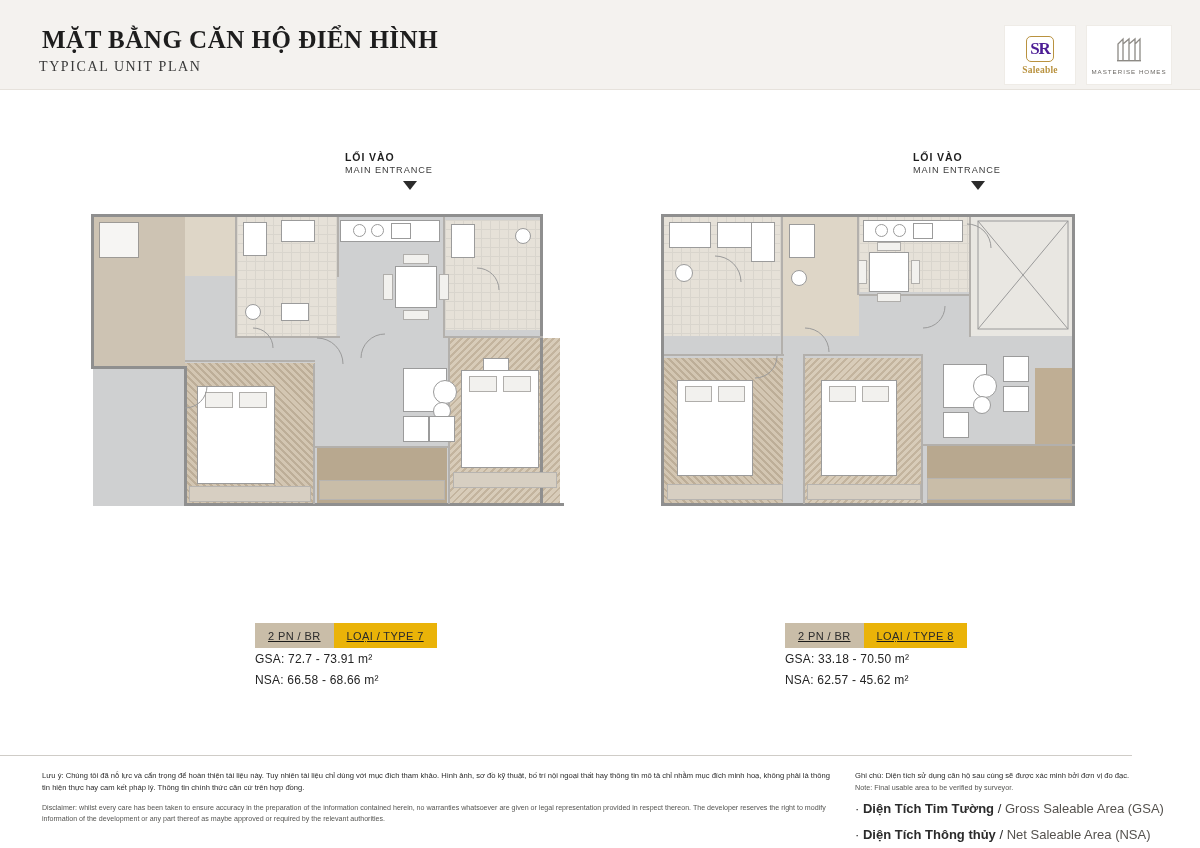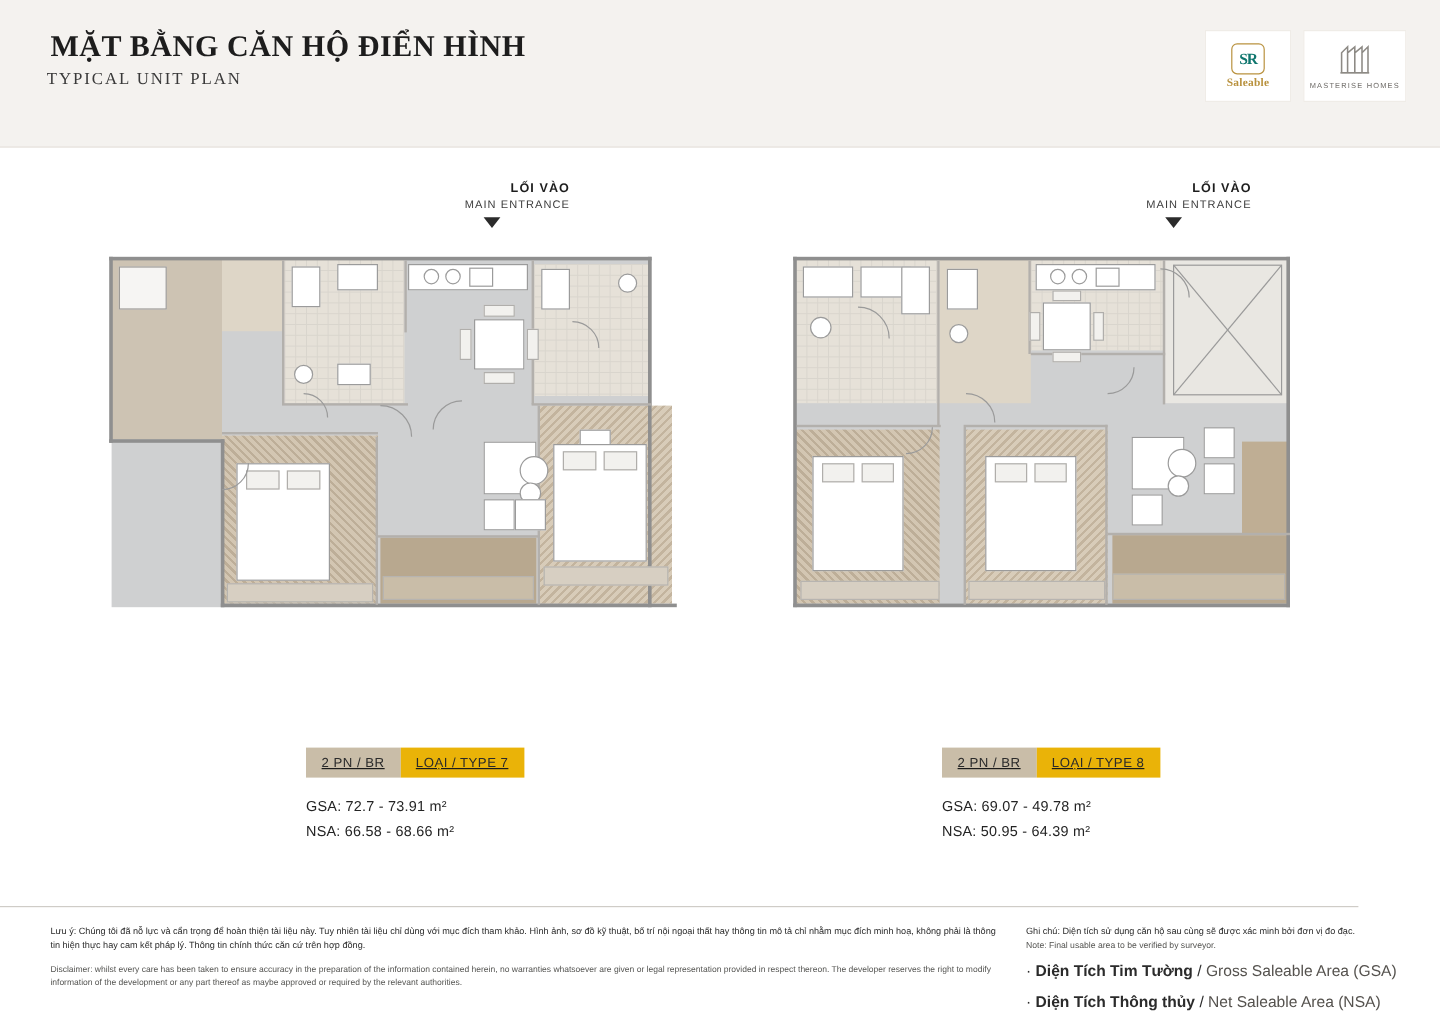--- a/index.html
+++ b/index.html
@@ -8,21 +8,21 @@
     width:1200px; height:848px;
     background:#ffffff;
     font-family:"Liberation Sans", sans-serif;
     color:#1b1b1b;
     position:relative;
     overflow:hidden;
   }
 
   
   .header {
-    position:absolute; left:0; top:0; width:1200px; height:123px;
+    position:absolute; left:0; top:0; width:1200px; height:90px;
     background:#f4f2ef;
     border-bottom:1px solid #e6e2dc;
   }
   .header-title {
     position:absolute; left:42px; top:26px;
     font-family:"Liberation Serif", serif;
     font-size:25px; font-weight:700; letter-spacing:.5px;
     color:#1d1d1d;
   }
   .header-sub {
@@ -33,37 +33,37 @@
   .logos { position:absolute; right:28px; top:25px; display:flex; gap:10px; align-items:flex-start; }
   .logo-box {
     width:72px; height:60px; background:#ffffff;
     display:flex; flex-direction:column; align-items:center; justify-content:center;
     border:1px solid #efece7;
   }
   .logo-box.wide { width:86px; }
   .sr-mark {
     width:28px; height:26px; border:1.6px solid #b9923f; border-radius:5px;
     display:flex; align-items:center; justify-content:center;
-    font-family:"Liberation Serif", serif; font-size:13px; font-weight:700;
-    color:#0f766e; letter-spacing:-1px; line-height:1;
+    font-family:"Liberation Serif", serif; font-size:17px; font-weight:700;
+    color:#4c1d95; letter-spacing:-1px; line-height:1;
   }
   .sr-text {
     margin-top:3px; font-family:"Liberation Serif", serif; font-size:9.5px;
     color:#b9923f; font-weight:700; letter-spacing:.2px;
   }
   .mh-mark { width:30px; height:28px; }
   .mh-text {
     margin-top:4px; font-size:6.2px; letter-spacing:1px; color:#6d6a66;
     font-family:"Liberation Sans", sans-serif;
   }
 
   
   .plan-area { position:absolute; left:0; top:103px; width:1200px; height:630px; }
 
-  .entrance { position:absolute; text-align:right; }
+  .entrance { position:absolute; text-align:left; }
   .entrance .l1 { font-size:10.5px; font-weight:700; letter-spacing:.9px; color:#1d1d1d; }
   .entrance .l2 { font-size:9.2px; letter-spacing:.9px; color:#3b3b3b; margin-top:2px; }
   .entrance .arrow {
     width:0; height:0; margin:6px auto 0;
     border-left:7px solid transparent; border-right:7px solid transparent;
     border-top:9px solid #2b2b2b;
   }
 
   .floorplan { position:absolute; }
 
@@ -96,21 +96,21 @@
   .legend { position:absolute; }
   .legend-tags { display:flex; height:25px;text-decoration:underline; }
   .tag-a {
     background:#c9bda8; color:#2b2b2b; font-size:11px; letter-spacing:.4px;
     display:flex; align-items:center; padding:0 13px;
   }
   .tag-b {
     background:#eab308; color:#2b2b2b; font-size:11px; letter-spacing:.4px;
     display:flex; align-items:center; padding:0 13px;
   }
-  .legend-line { font-size:12px; color:#242424; margin-top:17px; letter-spacing:.2px; }
+  .legend-line { font-size:12px; color:#242424; margin-top:4px; letter-spacing:.2px; }
   .legend-line.second { margin-top:7px; }
 
   
   .footer {
     position:absolute; left:0; top:755px; width:1132px; height:93px;
     border-top:1px solid #cfccc7;
   }
   .foot-left { position:absolute; left:42px; top:14px; width:790px; }
   .foot-right { position:absolute; left:855px; top:14px; width:310px; }
   .fl-1 { font-size:7.6px; line-height:1.55; color:#2b2b2b; }
@@ -322,22 +322,22 @@
   </div>
   <div class="legend-line">GSA: 72.7 - 73.91 m²</div>
   <div class="legend-line second">NSA: 66.58 - 68.66 m²</div>
 </div>
 
 <div class="legend" style="left:785px; top:623px;">
   <div class="legend-tags">
     <div class="tag-a">2 PN / BR</div>
     <div class="tag-b">LOẠI / TYPE 8</div>
   </div>
-  <div class="legend-line">GSA: 69.07 - 49.78 m²</div>
-  <div class="legend-line second">NSA: 50.95 - 64.39 m²</div>
+  <div class="legend-line">GSA: 33.18 - 70.50 m²</div>
+  <div class="legend-line second">NSA: 62.57 - 45.62 m²</div>
 </div>
 
 <div class="footer">
   <div class="foot-left">
     <div class="fl-1">Lưu ý: Chúng tôi đã nỗ lực và cẩn trọng để hoàn thiện tài liệu này. Tuy nhiên tài liệu chỉ dùng với mục đích tham khảo. Hình ảnh, sơ đồ kỹ thuật, bố trí nội ngoại thất hay thông tin mô tả chỉ nhằm mục đích minh hoạ, không phải là thông tin hiện thực hay cam kết pháp lý. Thông tin chính thức căn cứ trên hợp đồng.</div>
     <div class="fl-2">Disclaimer: whilst every care has been taken to ensure accuracy in the preparation of the information contained herein, no warranties whatsoever are given or legal representation provided in respect thereon. The developer reserves the right to modify information of the development or any part thereof as maybe approved or required by the relevant authorities.</div>
   </div>
   <div class="foot-right">
     <div class="fr-1">Ghi chú: Diện tích sử dụng căn hộ sau cùng sẽ được xác minh bởi đơn vị đo đạc.</div>
     <div class="fr-2">Note: Final usable area to be verified by surveyor.</div>

